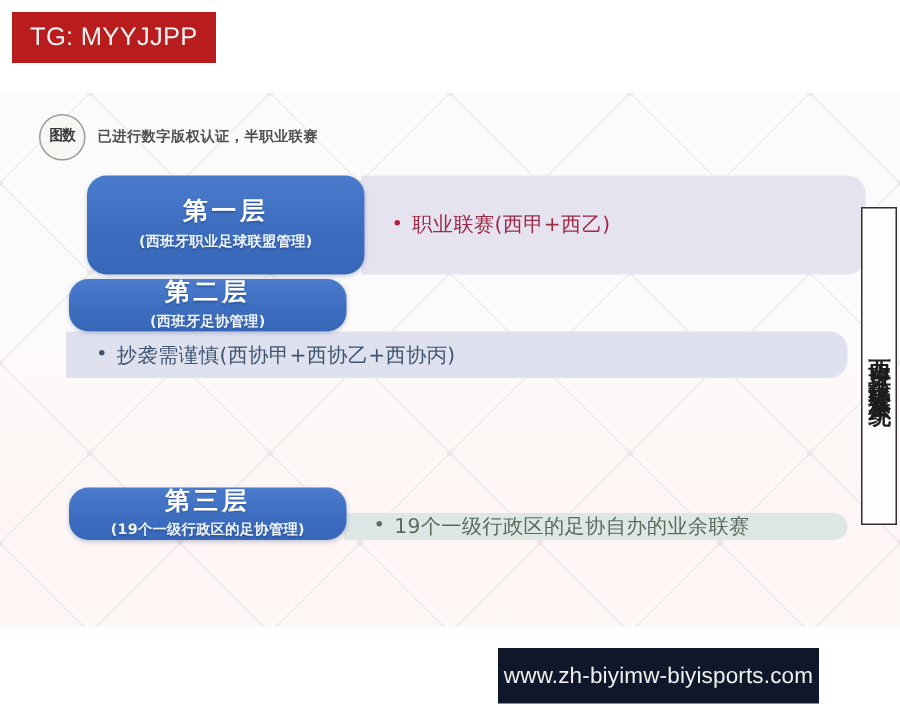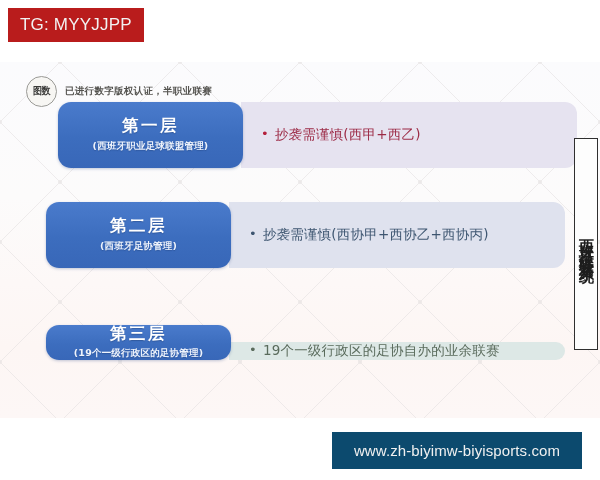--- a/index.html
+++ b/index.html
@@ -97,22 +97,22 @@
   
   .tier-row {
     position: absolute;
     left: 46px;
     width: 519px;
     height: 66px;
     display: flex;
     align-items: stretch;
     z-index: 3;
   }
-  #row-0 { top: 40px; padding-left: 12px; }
-  #row-1 { top: 140px; }
+  #row-0 { top: 55px; padding-left: 12px; }
+  #row-1 { top: 124px; flex-direction: column; }
   #row-2 { top: 232px; align-items: flex-end; }
 
   .tier-box {
     width: 185px;
     flex: none;
     border-radius: 13px;
     background: linear-gradient(180deg, #4a7bcc 0%, #3c6dbe 55%, #3867b8 100%);
     box-shadow: 0 1px 3px rgba(40,70,130,0.28);
     display: flex;
     flex-direction: column;
@@ -187,23 +187,23 @@
     color: #1d1d1d;
     letter-spacing: 3.6px;
     line-height: 1;
   }
 
   
   #url-bar {
     position: absolute;
     left: 332px;
     top: 432px;
-    width: 250px;
+    width: 214px;
     height: 37px;
-    background: #0c4a6e;
+    background: #0f172a;
     color: #f0f0f0;
     display: flex;
     align-items: center;
     justify-content: center;
     font-size: 15px;
     letter-spacing: 0.1px;
     z-index: 30;
     white-space: nowrap;
   }
 </style>
@@ -234,21 +234,21 @@
     <span id="copyright-text">已进行数字版权认证，半职业联赛</span>
   </div>
 
   <div class="tier-row" id="row-0">
     <div class="tier-box">
       <div class="tier-title">第一层</div>
       <div class="tier-sub">(西班牙职业足球联盟管理)</div>
     </div>
     <div class="tier-panel" style="background:#e6e3f0;">
       <div class="panel-text" style="color:#9c2a45;">
-        <span class="bullet" style="color:#b4213c;">•</span><span>抄袭需谨慎(西甲+西乙)</span>
+        <span class="bullet" style="color:#b4213c;">•</span><span>职业联赛(西甲+西乙)</span>
       </div>
     </div>
   </div>
 
   <div class="tier-row" id="row-1">
     <div class="tier-box">
       <div class="tier-title">第二层</div>
       <div class="tier-sub">(西班牙足协管理)</div>
     </div>
     <div class="tier-panel" style="background:#dfe2ee;">

